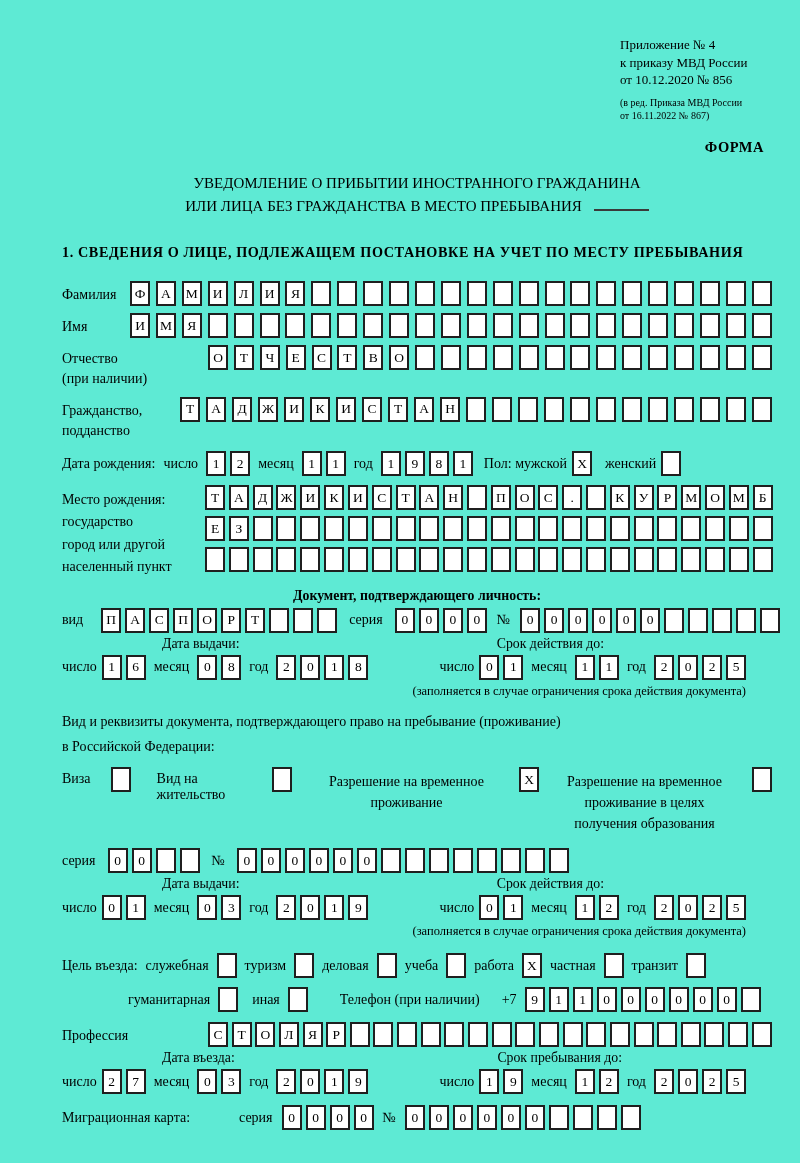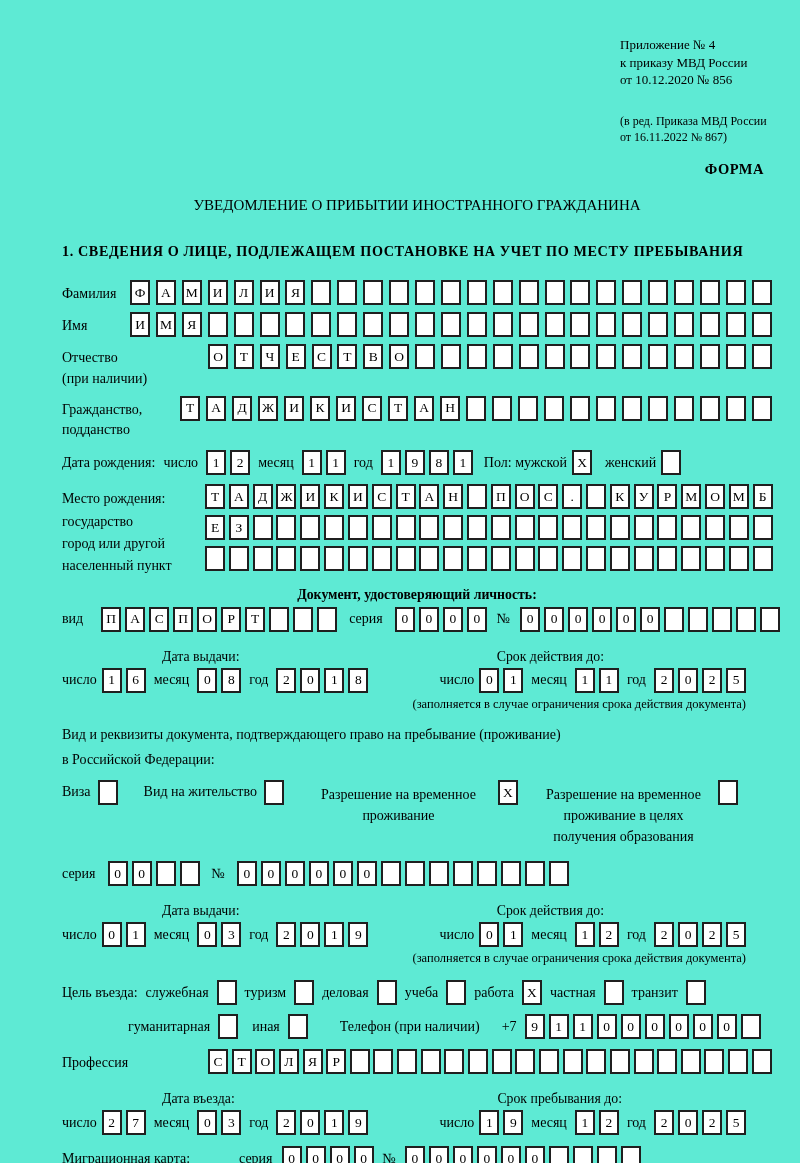--- a/index.html
+++ b/index.html
@@ -6,21 +6,21 @@
   html,body { background:#ffffff; }
   body {
     width:800px; height:1163px;
     font-family:"Liberation Serif", serif;
     color:#000; font-size:14px;
     overflow:hidden;
   }
   .page { width:800px; height:1163px; padding:36px 28px 10px 62px; overflow:hidden; background:#5eead4; }
 
   .appendix { margin-left:558px; font-size:13px; line-height:1.35; }
-  .appendix .rev { margin-top:24px; font-size:12px; }
+  .appendix .rev { margin-top:7px; font-size:10px; }
   .forma { text-align:right; padding-right:8px; font-weight:bold; margin-top:16px; font-size:14.5px; letter-spacing:0.5px; }
 
   .title { text-align:center; font-weight:normal; font-size:15px; margin-top:16px; line-height:1.55; }
   .uline { display:inline-block; width:55px; border-bottom:2px solid #3a3a3a; margin-left:12px; }
 
   .sec-head { font-weight:bold; font-size:14.2px; margin-top:26px; white-space:nowrap; letter-spacing:0.6px; }
 
   .frow { display:flex; align-items:flex-start; margin-top:7px; }
   .flabel { flex:none; padding-top:4px; line-height:1.45; }
 
@@ -32,33 +32,33 @@
     font-size:13.5px;
   }
   .cells-sb { display:flex; justify-content:space-between; }
   .cells-g  { display:flex; gap:4px; }
 
   .w645{width:645px} .w565{width:565px} .w595{width:595px} .w568{width:568px}
   .lw68{width:68px} .lw146{width:146px} .lw116{width:116px} .lw143{width:143px}
 
   .doc-head { text-align:center; font-weight:bold; font-size:13.8px; margin-top:10px; }
 
-  .dhead { display:flex; margin-top:17px; font-size:13.8px; }
+  .dhead { display:flex; margin-top:3px; font-size:13.8px; }
   .dhead .h-left { margin-left:100px; }
   .dhead .h-right { margin-left:auto; margin-right:168px; }
   .drow { display:flex; align-items:center; margin-top:3px; }
   .dgroup { display:flex; align-items:center; gap:5px; }
   .dgroup .word { margin:0 3px; }
   .dgroup.right { margin-left:auto; margin-right:26px; }
   .note-r { text-align:right; padding-right:26px; font-size:12.5px; margin-top:4px; }
 
   .intro { margin-top:10px; line-height:1.8; font-size:14px; }
 
   .res-opts { display:flex; align-items:flex-start; margin-top:8px; }
-  .opt { display:flex; align-items:flex-start; gap:7px; }
+  .opt { display:flex; align-items:flex-start; gap:20px; }
   .opt .optlabel { padding-top:4px; }
   .optlabel.c185 { width:185px; text-align:center; line-height:1.5; padding-top:4px; }
   .optlabel.c175 { width:175px; text-align:center; line-height:1.5; padding-top:4px; }
   .ml26{margin-left:26px} .ml22{margin-left:22px} .ml18{margin-left:18px}
 
   .purpose { display:flex; align-items:center; margin-top:14px; gap:8px; }
   .purpose2 { display:flex; align-items:center; margin-top:9px; gap:8px; padding-left:66px; }
   .phone-lbl { margin-left:24px; }
   .phone-pre { margin-left:14px; }
 
@@ -77,20 +77,21 @@
     <div class="rev">
       <div>(в ред. Приказа МВД России</div>
       <div>от 16.11.2022 № 867)</div>
     </div>
   </div>
 
   <div class="forma">ФОРМА</div>
 
   <div class="title">
     <div>УВЕДОМЛЕНИЕ О ПРИБЫТИИ ИНОСТРАННОГО ГРАЖДАНИНА</div>
+    <div><span>ИЛИ ЛИЦА БЕЗ ГРАЖДАНСТВА В МЕСТО ПРЕБЫВАНИЯ</span><span class="uline"></span></div>
   </div>
 
   <div class="sec-head">1. СВЕДЕНИЯ О ЛИЦЕ, ПОДЛЕЖАЩЕМ ПОСТАНОВКЕ НА УЧЕТ ПО МЕСТУ ПРЕБЫВАНИЯ</div>
 
   <div class="frow" style="margin-top:20px">
     <span class="flabel lw68">Фамилия</span>
     <div class="cells-sb w645">
         <span class="cell">Ф</span>
         <span class="cell">А</span>
         <span class="cell">М</span>
@@ -320,21 +321,21 @@
           <span class="cell"></span>
           <span class="cell"></span>
           <span class="cell"></span>
           <span class="cell"></span>
           <span class="cell"></span>
           <span class="cell"></span>
         </div>
     </div>
   </div>
 
-  <div class="doc-head">Документ, удостоверяющий личность:</div>
+  <div class="doc-head">Документ, подтверждающего личность:</div>
 
   <div class="drow" style="margin-top:4px">
     <div class="dgroup" style="gap:4px; width:100%">
       <span style="margin-right:14px">вид</span>
       <span class="cells-g">
           <span class="cell">П</span>
           <span class="cell">А</span>
           <span class="cell">С</span>
           <span class="cell">П</span>
           <span class="cell">О</span>

